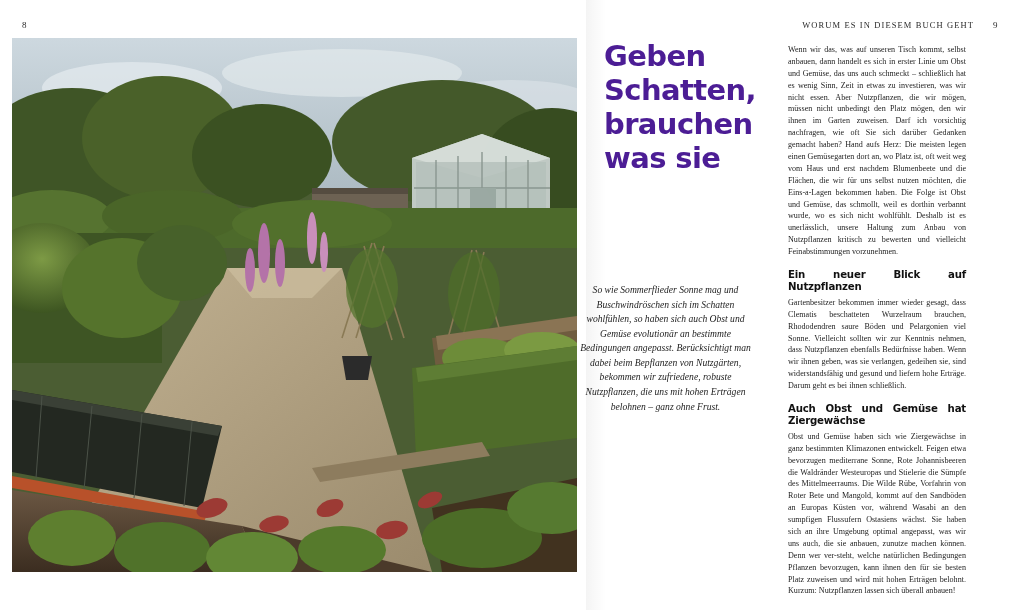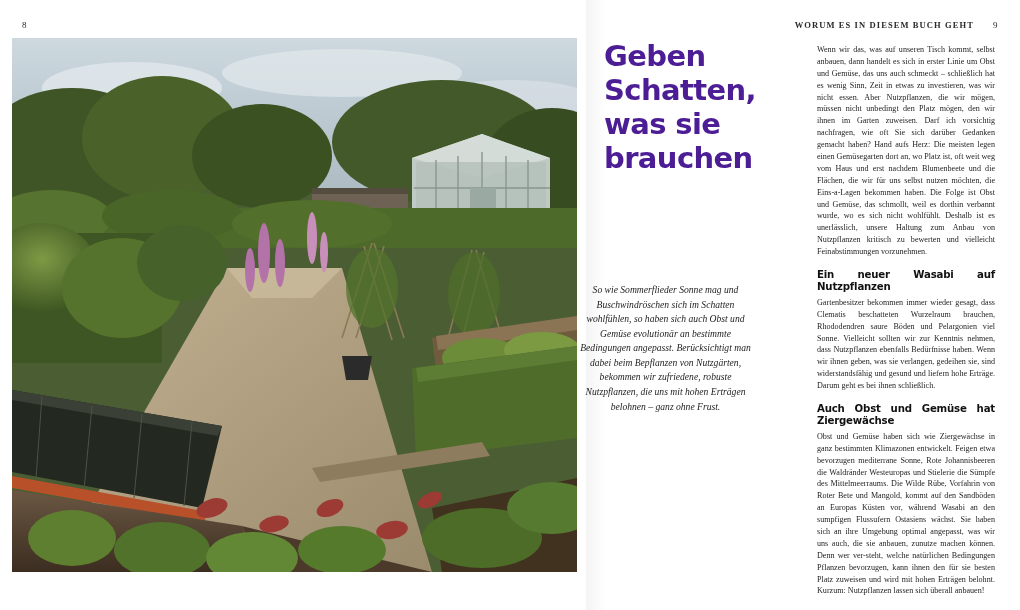--- a/index.html
+++ b/index.html
@@ -35,21 +35,20 @@
 
   .running-head {
     position: absolute;
     top: 20px;
     right: 46px;
     font-family: "Liberation Serif", serif;
     font-size: 8.5px;
     letter-spacing: 1.1px;
     color: #2a2a2a;
     text-transform: uppercase;
-    font-weight: bold;
   }
 
   
   .photo {
     position: absolute;
     left: 12px;
     top: 38px;
     width: 565px;
     height: 534px;
     overflow: hidden;
@@ -83,21 +82,21 @@
     font-size: 29px;
     line-height: 1.17;
     letter-spacing: -0.6px;
     color: #4c1d95;
   }
   .headline div { white-space: nowrap; }
 
   
   .col-right {
     position: absolute;
-    left: 817px;
+    left: 788px;
     top: 44px;
     width: 178px;
     font-family: "Liberation Serif", serif;
     font-size: 8.1px;
     line-height: 1.47;
     color: #1d1d1d;
     text-align: justify;
     hyphens: auto;
   }
   .col-right p {
@@ -267,25 +266,25 @@
     </svg>
   </div>
 
   <div class="left-intro">So wie Sommerflieder Sonne mag und Buschwindröschen sich im Schatten wohlfühlen, so haben sich auch Obst und Gemüse evolutionär an bestimmte Bedingungen angepasst. Berücksichtigt man dabei beim Bepflanzen von Nutzgärten, bekommen wir zufriedene, robuste Nutzpflanzen, die uns mit hohen Erträgen belohnen – ganz ohne Frust.</div>
 
   <div class="gutter-shadow"></div>
 
   <div class="headline">
     <div>Geben</div>
     <div>Schatten,</div>
+    <div>brauchen</div>
     <div>was sie</div>
-    <div>brauchen</div>
   </div>
 
   <div class="col-right">
     <p>Wenn wir das, was auf unseren Tisch kommt, selbst anbauen, dann handelt es sich in erster Linie um Obst und Gemüse, das uns auch schmeckt – schließlich hat es wenig Sinn, Zeit in etwas zu investieren, was wir nicht essen. Aber Nutzpflanzen, die wir mögen, müssen nicht unbedingt den Platz mögen, den wir ihnen im Garten zuweisen. Darf ich vorsichtig nachfragen, wie oft Sie sich darüber Gedanken gemacht haben? Hand aufs Herz: Die meisten legen einen Gemüsegarten dort an, wo Platz ist, oft weit weg vom Haus und erst nachdem Blumenbeete und die Flächen, die wir für uns selbst nutzen möchten, die Eins-a-Lagen bekommen haben. Die Folge ist Obst und Gemüse, das schmollt, weil es dorthin verbannt wurde, wo es sich nicht wohlfühlt. Deshalb ist es unerlässlich, unsere Haltung zum Anbau von Nutzpflanzen kritisch zu bewerten und vielleicht Feinabstimmungen vorzunehmen.</p>
-    <h3 class="sub-head">Ein neuer Wasabi auf Nutzpflanzen</h3>
+    <h3 class="sub-head">Ein neuer Blick auf Nutzpflanzen</h3>
     <p>Gartenbesitzer bekommen immer wieder gesagt, dass Clematis beschatteten Wurzelraum brauchen, Rhododendren saure Böden und Pelargonien viel Sonne. Vielleicht sollten wir zur Kenntnis nehmen, dass Nutzpflanzen ebenfalls Bedürfnisse haben. Wenn wir ihnen geben, was sie verlangen, gedeihen sie, sind widerstandsfähig und gesund und liefern hohe Erträge. Darum geht es bei ihnen schließlich.</p>
     <h3 class="sub-head">Auch Obst und Gemüse hat Ziergewächse</h3>
     <p>Obst und Gemüse haben sich wie Ziergewächse in ganz bestimmten Klimazonen entwickelt. Feigen etwa bevorzugen mediterrane Sonne, Rote Johannisbeeren die Waldränder Westeuropas und Stielerie die Sümpfe des Mittelmeerraums. Die Wilde Rübe, Vorfahrin von Roter Bete und Mangold, kommt auf den Sandböden an Europas Küsten vor, während Wasabi an den sumpfigen Flussufern Ostasiens wächst. Sie haben sich an ihre Umgebung optimal angepasst, was wir uns auch, die sie anbauen, zunutze machen können. Denn wer ver-steht, welche natürlichen Bedingungen Pflanzen bevorzugen, kann ihnen den für sie besten Platz zuweisen und wird mit hohen Erträgen belohnt. Kurzum: Nutzpflanzen lassen sich überall anbauen!</p>
   </div>
 
 </div>
 
 </body></html>

